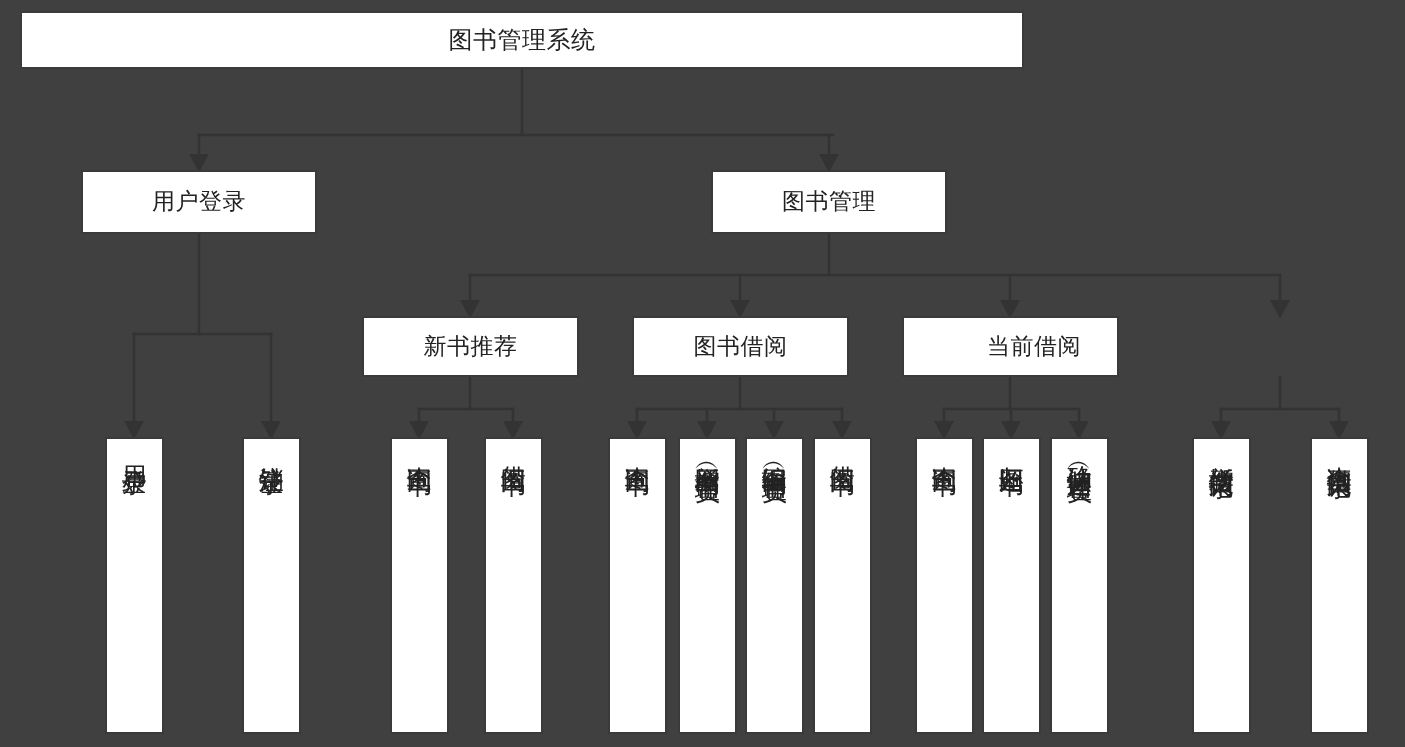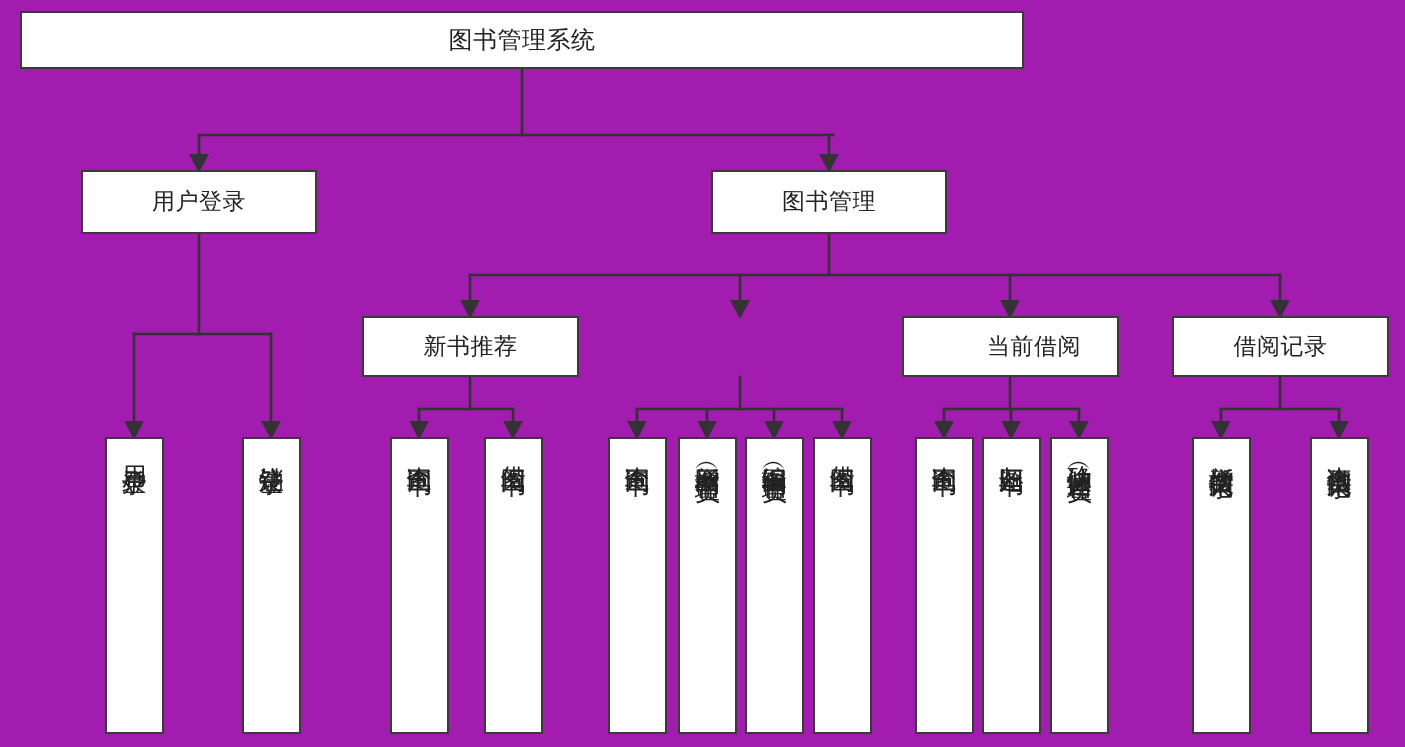--- a/index.html
+++ b/index.html
@@ -8,21 +8,21 @@
     padding: 0;
     background: #ffffff;
   }
   body {
     font-family: "Liberation Sans", "DejaVu Sans", sans-serif;
   }
   #diagram-canvas {
     position: relative;
     width: 1405px;
     height: 747px;
-    background: #a21caf;
+    background: #404040;
     overflow: hidden;
   }
   #edge-layer {
     position: absolute;
     left: 0;
     top: 0;
     width: 1405px;
     height: 747px;
     pointer-events: none;
   }
@@ -150,26 +150,26 @@
   <div class="node horizontal" style="left:81px; top:170px; width:236px; height:64px;">
     <span class="label">用户登录</span>
   </div>
   <div class="node horizontal" style="left:711px; top:170px; width:236px; height:64px;">
     <span class="label">图书管理</span>
   </div>
 
   <div class="node horizontal" style="left:362px; top:316px; width:217px; height:61px;">
     <span class="label">新书推荐</span>
   </div>
+  <div class="node horizontal" style="left:632px; top:316px; width:217px; height:61px;">
+    <span class="label">图书借阅</span>
+  </div>
   <div class="node horizontal" style="left:902px; top:316px; width:217px; height:61px;padding-left:47px;">
     <span class="label">当前借阅</span>
   </div>
-  <div class="node horizontal" style="left:1172px; top:316px; width:217px; height:61px;">
-    <span class="label">借阅记录</span>
-  </div>
 
   <div class="node vertical" style="left:105px; top:437px; width:59px; height:297px;">
     <span class="label">用户登录</span>
   </div>
   <div class="node vertical" style="left:242px; top:437px; width:59px; height:297px;">
     <span class="label">注销登录</span>
   </div>
   <div class="node vertical" style="left:390px; top:437px; width:59px; height:297px;">
     <span class="label">查询图书</span>
   </div>

